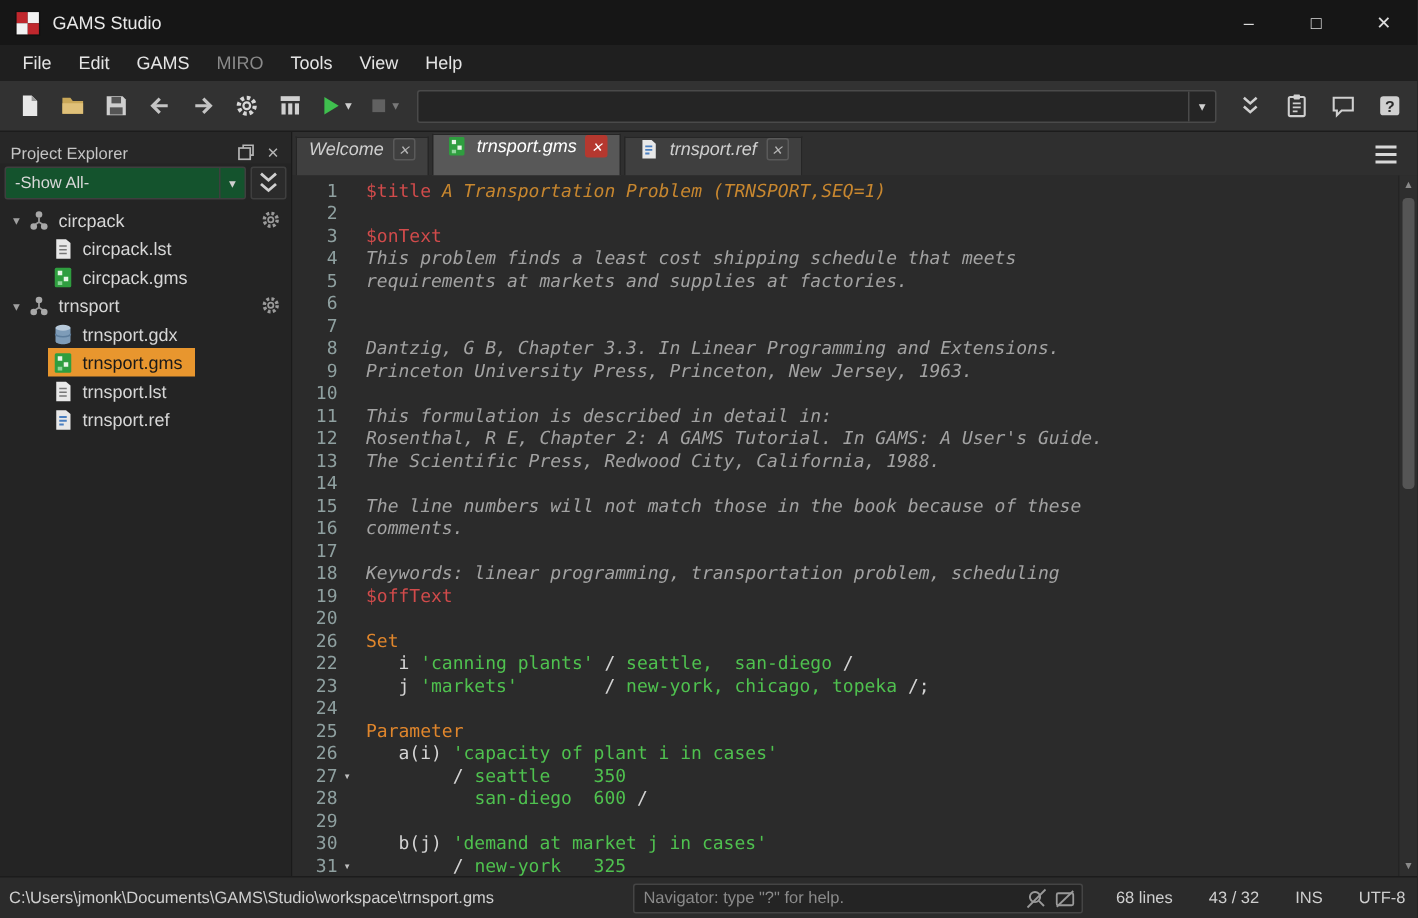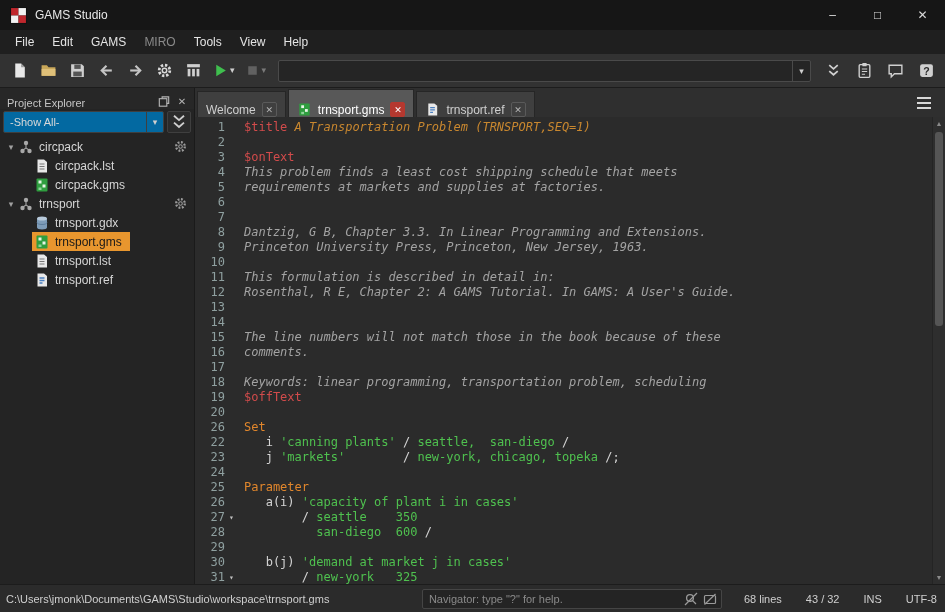--- a/index.html
+++ b/index.html
@@ -40,21 +40,21 @@
 
   
   .sidebar { width:195px; flex:0 0 auto; background:#242424; border-right:1px solid #1a1a1a;
              display:flex; flex-direction:column; }
   .panel-header { height:21px; display:flex; align-items:flex-end; padding:0 4px 0 7px;
                   background:#272727; color:#c4c4c4; font-size:11px; }
   .panel-header .spacer { flex:1; }
   .ph-btn { width:16px; height:15px; display:flex; align-items:center; justify-content:center;
             color:#b5b5b5; font-size:10px; margin-left:2px; }
   .filter-row { display:flex; align-items:center; padding:2px 3px; gap:3px; }
-  .filter-select { flex:1; height:22px; background:#0369a1; border:1px solid #3f3f3f; border-radius:2px;
+  .filter-select { flex:1; height:22px; background:#14532d; border:1px solid #3f3f3f; border-radius:2px;
                    display:flex; align-items:center;justify-content:space-between; }
   .filter-select .ftext { flex:1; font-size:11px; color:#d8d8d8; padding:0 6px; }
   .filter-select .farrow { width:17px; height:100%; border-left:1px solid #3f3f3f; display:flex;
                   align-items:center; justify-content:center; color:#cfcfcf; font-size:9px; }
   .expand-btn { width:24px; height:22px; background:#2b2b2b; border:1px solid #3f3f3f; border-radius:2px;
                 display:flex; align-items:center; justify-content:center; }
   .tree { flex:1; overflow:hidden; padding-top:2px; }
   .tree-row { height:19px; display:flex; align-items:center; font-size:12px; color:#d6d6d6; }
   .tree-row .tcaret { width:14px; text-align:center; color:#a0a0a0; font-size:9px; flex:0 0 auto; }
   .tree-row.group { padding-left:4px; }
@@ -63,22 +63,22 @@
   .tree-row .tlabel { white-space:nowrap; }
   .tree-row .tgear { margin-left:auto; margin-right:6px; width:15px; height:15px; display:inline-flex; }
   .tree-row.child .rowbody { display:flex; align-items:center; height:100%; padding:0 8px 0 2px; }
   .tree-row.child.selected .rowbody { background:#e8962e; color:#191919; }
   .tree-row.child.selected .rowbody .tlabel { color:#191919; }
 
   
   .editor-pane { flex:1 1 auto; display:flex; flex-direction:column; min-width:0; background:#2b2b2b; }
   .tabbar { height:29px; background:#2f2f2f; display:flex; align-items:flex-end; flex:0 0 auto; }
   .tabs { display:flex; align-items:flex-end; height:100%; padding-left:2px; }
-  .tab { height:26px; display:flex; align-items:flex-end; gap:6px; padding:0 8px; margin-right:2px;
-         background:#3f3f3f; border:1px solid #262626; border-bottom:none; font-size:12px; color:#cfcfcf; }
+  .tab { height:26px; display:flex; align-items:flex-start; gap:6px; padding:0 8px; margin-right:2px;
+         background:#3f3f3f; border:1px solid #262626; border-bottom:none; font-size:12px; color:#cfcfcf;font-style:italic; }
   .tab.active { background:#585858; color:#ffffff; height:28px; }
   .tab .close { width:15px; height:15px; border:1px solid #5a5a5a; border-radius:2px; display:flex;
                 align-items:center; justify-content:center; font-size:9px; color:#b5b5b5; }
   .tab.active .close { background:#b5382f; border-color:#b5382f; color:#ffffff; }
   .tab .ticon { width:15px; height:15px; display:inline-flex; }
   .tabbar-spacer { flex:1; }
   .tab-menu-btn { width:26px; height:22px; margin:0 8px 3px 0; border-radius:3px; display:flex;
                   flex-direction:column; justify-content:center; align-items:center; gap:3px; }
   .tab-menu-btn i { display:block; width:14px; height:2px; background:#d8d8d8; }
 
@@ -445,21 +445,21 @@
             <div class="code-line"><span class="ln">3</span><span class="fold"></span><span class="txt"><span class="tok-dollar">$onText</span></span></div>
             <div class="code-line"><span class="ln">4</span><span class="fold"></span><span class="txt"><span class="tok-comment">This problem finds a least cost shipping schedule that meets</span></span></div>
             <div class="code-line"><span class="ln">5</span><span class="fold"></span><span class="txt"><span class="tok-comment">requirements at markets and supplies at factories.</span></span></div>
             <div class="code-line"><span class="ln">6</span><span class="fold"></span><span class="txt"></span></div>
             <div class="code-line"><span class="ln">7</span><span class="fold"></span><span class="txt"></span></div>
             <div class="code-line"><span class="ln">8</span><span class="fold"></span><span class="txt"><span class="tok-comment">Dantzig, G B, Chapter 3.3. In Linear Programming and Extensions.</span></span></div>
             <div class="code-line"><span class="ln">9</span><span class="fold"></span><span class="txt"><span class="tok-comment">Princeton University Press, Princeton, New Jersey, 1963.</span></span></div>
             <div class="code-line"><span class="ln">10</span><span class="fold"></span><span class="txt"></span></div>
             <div class="code-line"><span class="ln">11</span><span class="fold"></span><span class="txt"><span class="tok-comment">This formulation is described in detail in:</span></span></div>
             <div class="code-line"><span class="ln">12</span><span class="fold"></span><span class="txt"><span class="tok-comment">Rosenthal, R E, Chapter 2: A GAMS Tutorial. In GAMS: A User's Guide.</span></span></div>
-            <div class="code-line"><span class="ln">13</span><span class="fold"></span></div>
+            <div class="code-line"><span class="ln">13</span><span class="fold"></span><span class="txt"><span class="tok-comment">The Scientific Press, Redwood City, California, 1988.</span></span></div>
             <div class="code-line"><span class="ln">14</span><span class="fold"></span><span class="txt"></span></div>
             <div class="code-line"><span class="ln">15</span><span class="fold"></span><span class="txt"><span class="tok-comment">The line numbers will not match those in the book because of these</span></span></div>
             <div class="code-line"><span class="ln">16</span><span class="fold"></span><span class="txt"><span class="tok-comment">comments.</span></span></div>
             <div class="code-line"><span class="ln">17</span><span class="fold"></span><span class="txt"></span></div>
             <div class="code-line"><span class="ln">18</span><span class="fold"></span><span class="txt"><span class="tok-comment">Keywords: linear programming, transportation problem, scheduling</span></span></div>
             <div class="code-line"><span class="ln">19</span><span class="fold"></span><span class="txt"><span class="tok-dollar">$offText</span></span></div>
             <div class="code-line"><span class="ln">20</span><span class="fold"></span><span class="txt"></span></div>
             <div class="code-line"><span class="ln">26</span><span class="fold"></span><span class="txt"><span class="tok-keyword">Set</span></span></div>
             <div class="code-line"><span class="ln">22</span><span class="fold"></span><span class="txt"><span class="tok-plain">   i </span><span class="tok-string">'canning plants'</span><span class="tok-plain"> / </span><span class="tok-element">seattle,  san-diego</span><span class="tok-plain"> /</span></span></div>
             <div class="code-line"><span class="ln">23</span><span class="fold"></span><span class="txt"><span class="tok-plain">   j </span><span class="tok-string">'markets'</span><span class="tok-plain">        / </span><span class="tok-element">new-york, chicago, topeka</span><span class="tok-plain"> /;</span></span></div>

